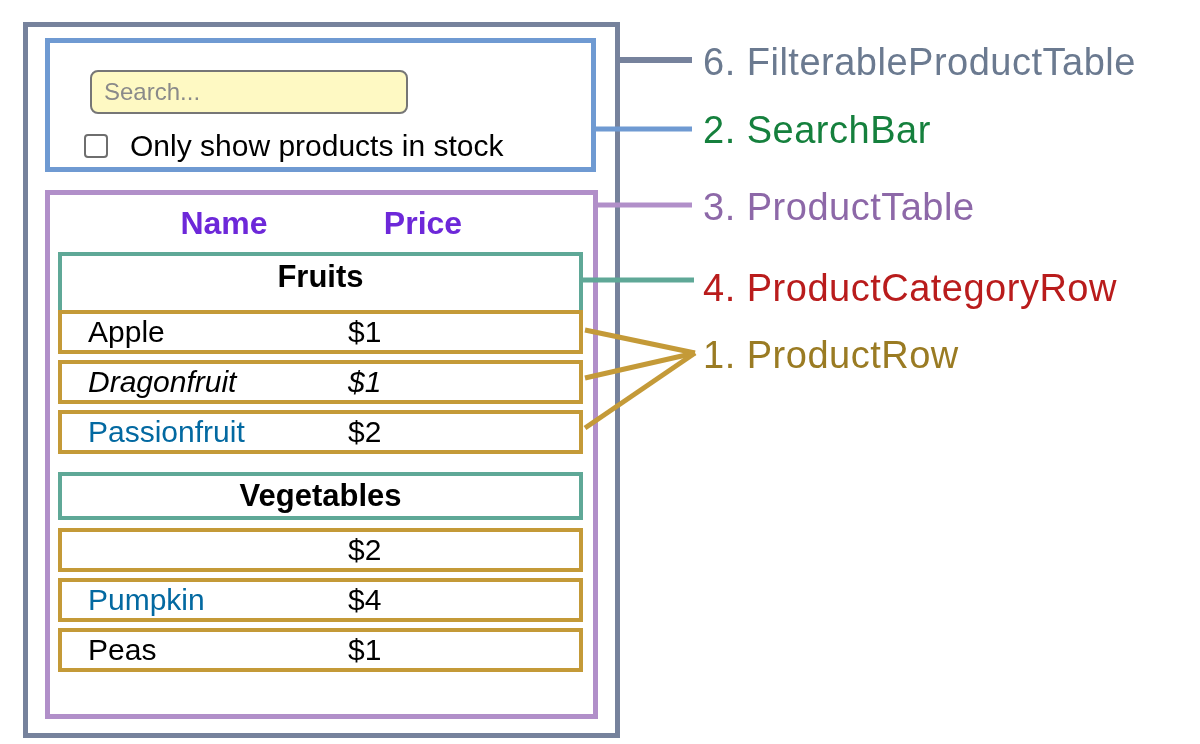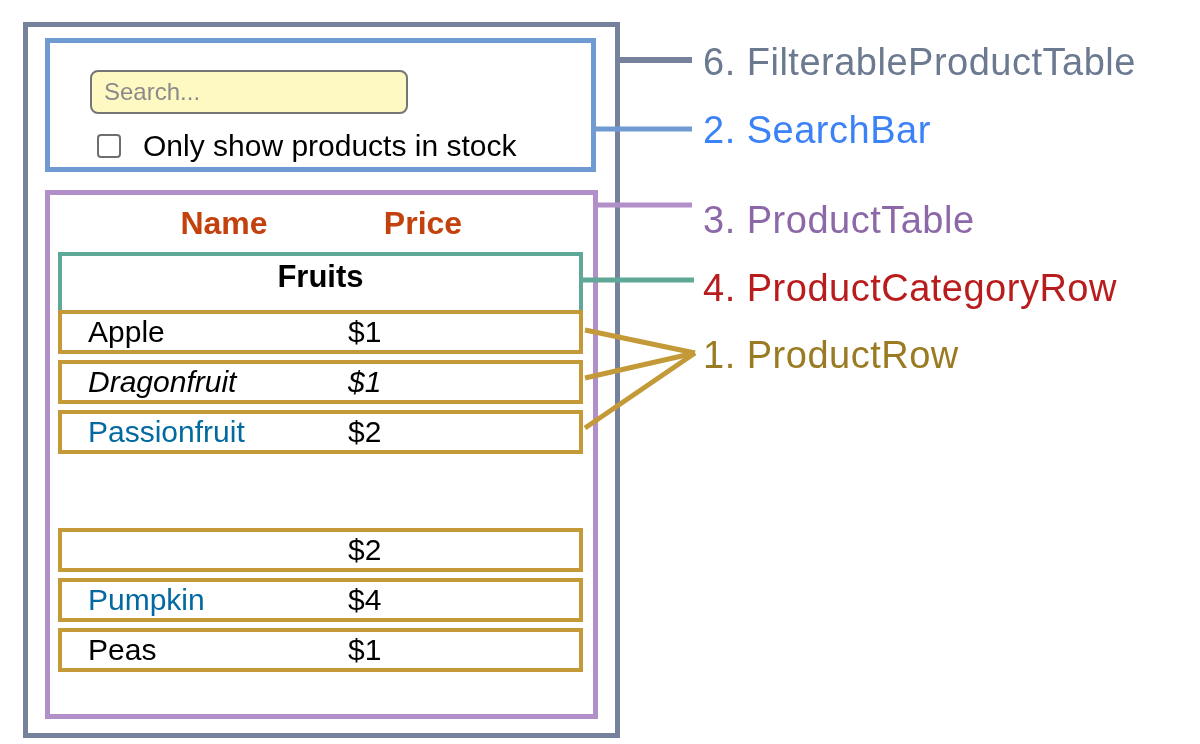--- a/index.html
+++ b/index.html
@@ -10,28 +10,28 @@
   .box{position:absolute;box-sizing:border-box;background:#fff;}
   #outer-box{left:23px;top:22px;width:597px;height:716px;border:5px solid #76829c;}
   #searchbar-box{left:45px;top:38px;width:551px;height:134px;border:5px solid #6f9ad2;}
   #producttable-box{left:45px;top:190px;width:553px;height:529px;border:5px solid #b18fc9;}
 
   
   #search-input{position:absolute;left:40px;top:27px;width:318px;height:44px;box-sizing:border-box;
     border:2px solid #767676;border-radius:8px;font-family:"Liberation Sans",sans-serif;
     font-size:24px;color:#8a8a8a;padding:0 0 0 12px;outline:none;background:#fef9c3;}
   #search-input::placeholder{color:#8a8a8a;opacity:1;}
-  #stock-row{position:absolute;left:47px;top:88px;height:30px;display:flex;align-items:center;}
+  #stock-row{position:absolute;left:34px;top:88px;height:30px;display:flex;align-items:center;}
   #stock-checkbox{width:24px;height:24px;box-sizing:border-box;border:2px solid #6e6e6e;
     border-radius:4px;background:#fff;}
   #stock-label{margin-left:22px;font-size:30px;color:#000;white-space:nowrap;}
 
   
   #producttable-box .hdr{position:absolute;top:10px;height:36px;line-height:36px;
-    font-weight:bold;font-size:32px;color:#c2410c;transform:translateX(-50%);white-space:nowrap;}
+    font-weight:bold;font-size:32px;color:#6d28d9;transform:translateX(-50%);white-space:nowrap;}
   #hdr-name{left:174px;}
   #hdr-price{left:373px;}
 
   .cat-row{position:absolute;left:8px;width:525px;height:65px;box-sizing:border-box;
     border:4px solid #5fa897;background:#fff;text-align:center;}
   .cat-row span{display:block;line-height:42px;font-weight:bold;font-size:31px;color:#000;}
   #cat-fruits{top:57px;}
   #cat-vegetables{top:277px;height:48px;}
   #cat-vegetables span{line-height:40px;}
 
@@ -40,22 +40,22 @@
   .prod-row .pname{position:absolute;left:26px;top:0;line-height:36px;font-size:30px;color:#000;white-space:nowrap;}
   .prod-row .pprice{position:absolute;left:286px;top:0;line-height:36px;font-size:30px;color:#000;}
   .prod-row .pname.oos{color:#0369a1;}
   #row-0{top:115px;} #row-1{top:165px;font-style:italic;} #row-2{top:215px;}
   #row-3{top:333px;} #row-4{top:383px;} #row-5{top:433px;}
 
   
   .anno{position:absolute;left:703px;transform:translateY(-50%);font-size:38px;
     letter-spacing:0.5px;white-space:nowrap;}
   #anno-1{top:62px;color:#6b7a90;}
-  #anno-2{top:130px;color:#3b82f6;}
-  #anno-3{top:220px;color:#8d68a8;}
+  #anno-2{top:130px;color:#15803d;}
+  #anno-3{top:207px;color:#8d68a8;}
   #anno-4{top:288px;color:#b91c1c;}
   #anno-5{top:355px;color:#9a7b23;}
 
   
   #connectors{position:absolute;left:0;top:0;width:1200px;height:744px;pointer-events:none;}
 </style>
 </head>
 <body>
 
 <div id="stage">
@@ -85,20 +85,23 @@
     </div>
     <div class="prod-row" id="row-1">
       <span class="pname">Dragonfruit</span>
       <span class="pprice">$1</span>
     </div>
     <div class="prod-row" id="row-2">
       <span class="pname oos">Passionfruit</span>
       <span class="pprice">$2</span>
     </div>
 
+    <div class="cat-row" id="cat-vegetables">
+      <span>Vegetables</span>
+    </div>
 
     <div class="prod-row" id="row-3">
       <span class="pprice">$2</span>
     </div>
     <div class="prod-row" id="row-4">
       <span class="pname oos">Pumpkin</span>
       <span class="pprice">$4</span>
     </div>
     <div class="prod-row" id="row-5">
       <span class="pname">Peas</span>

